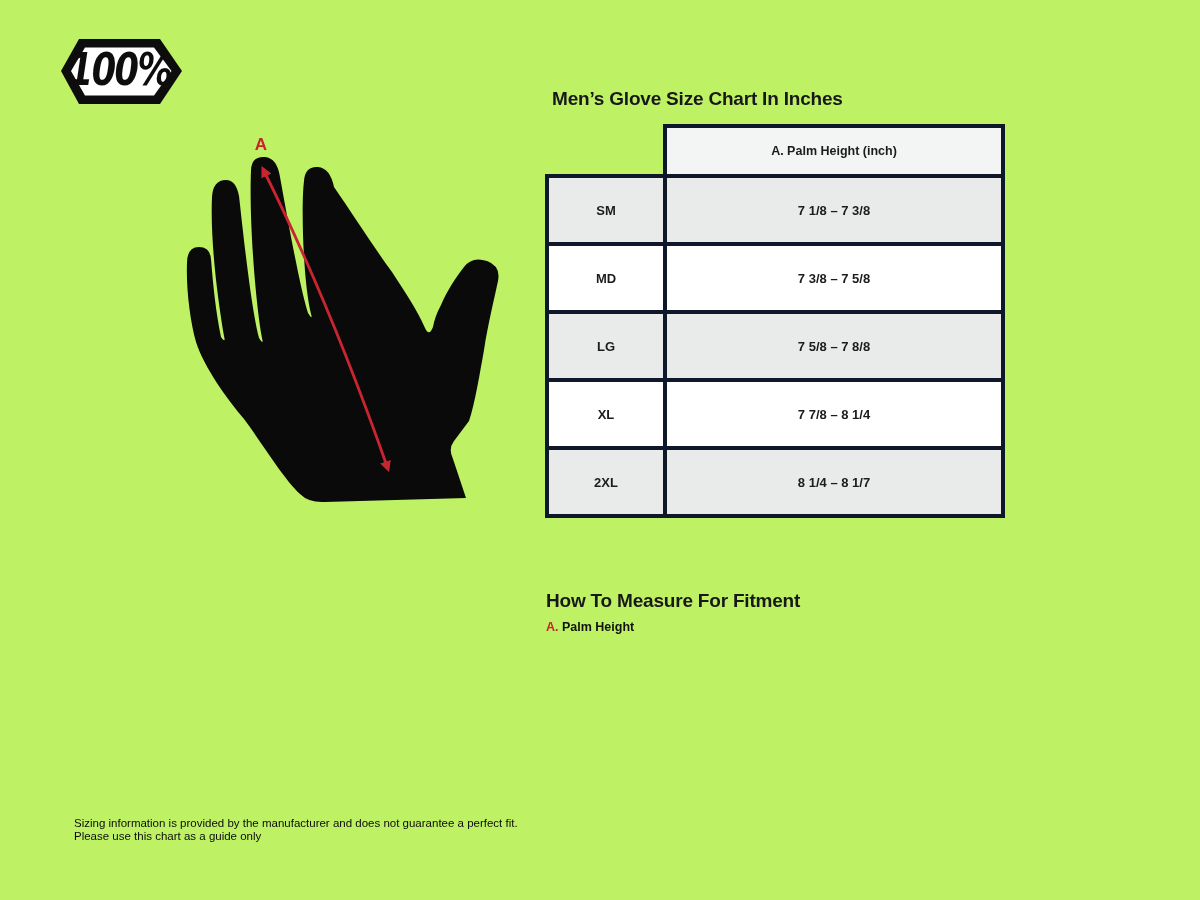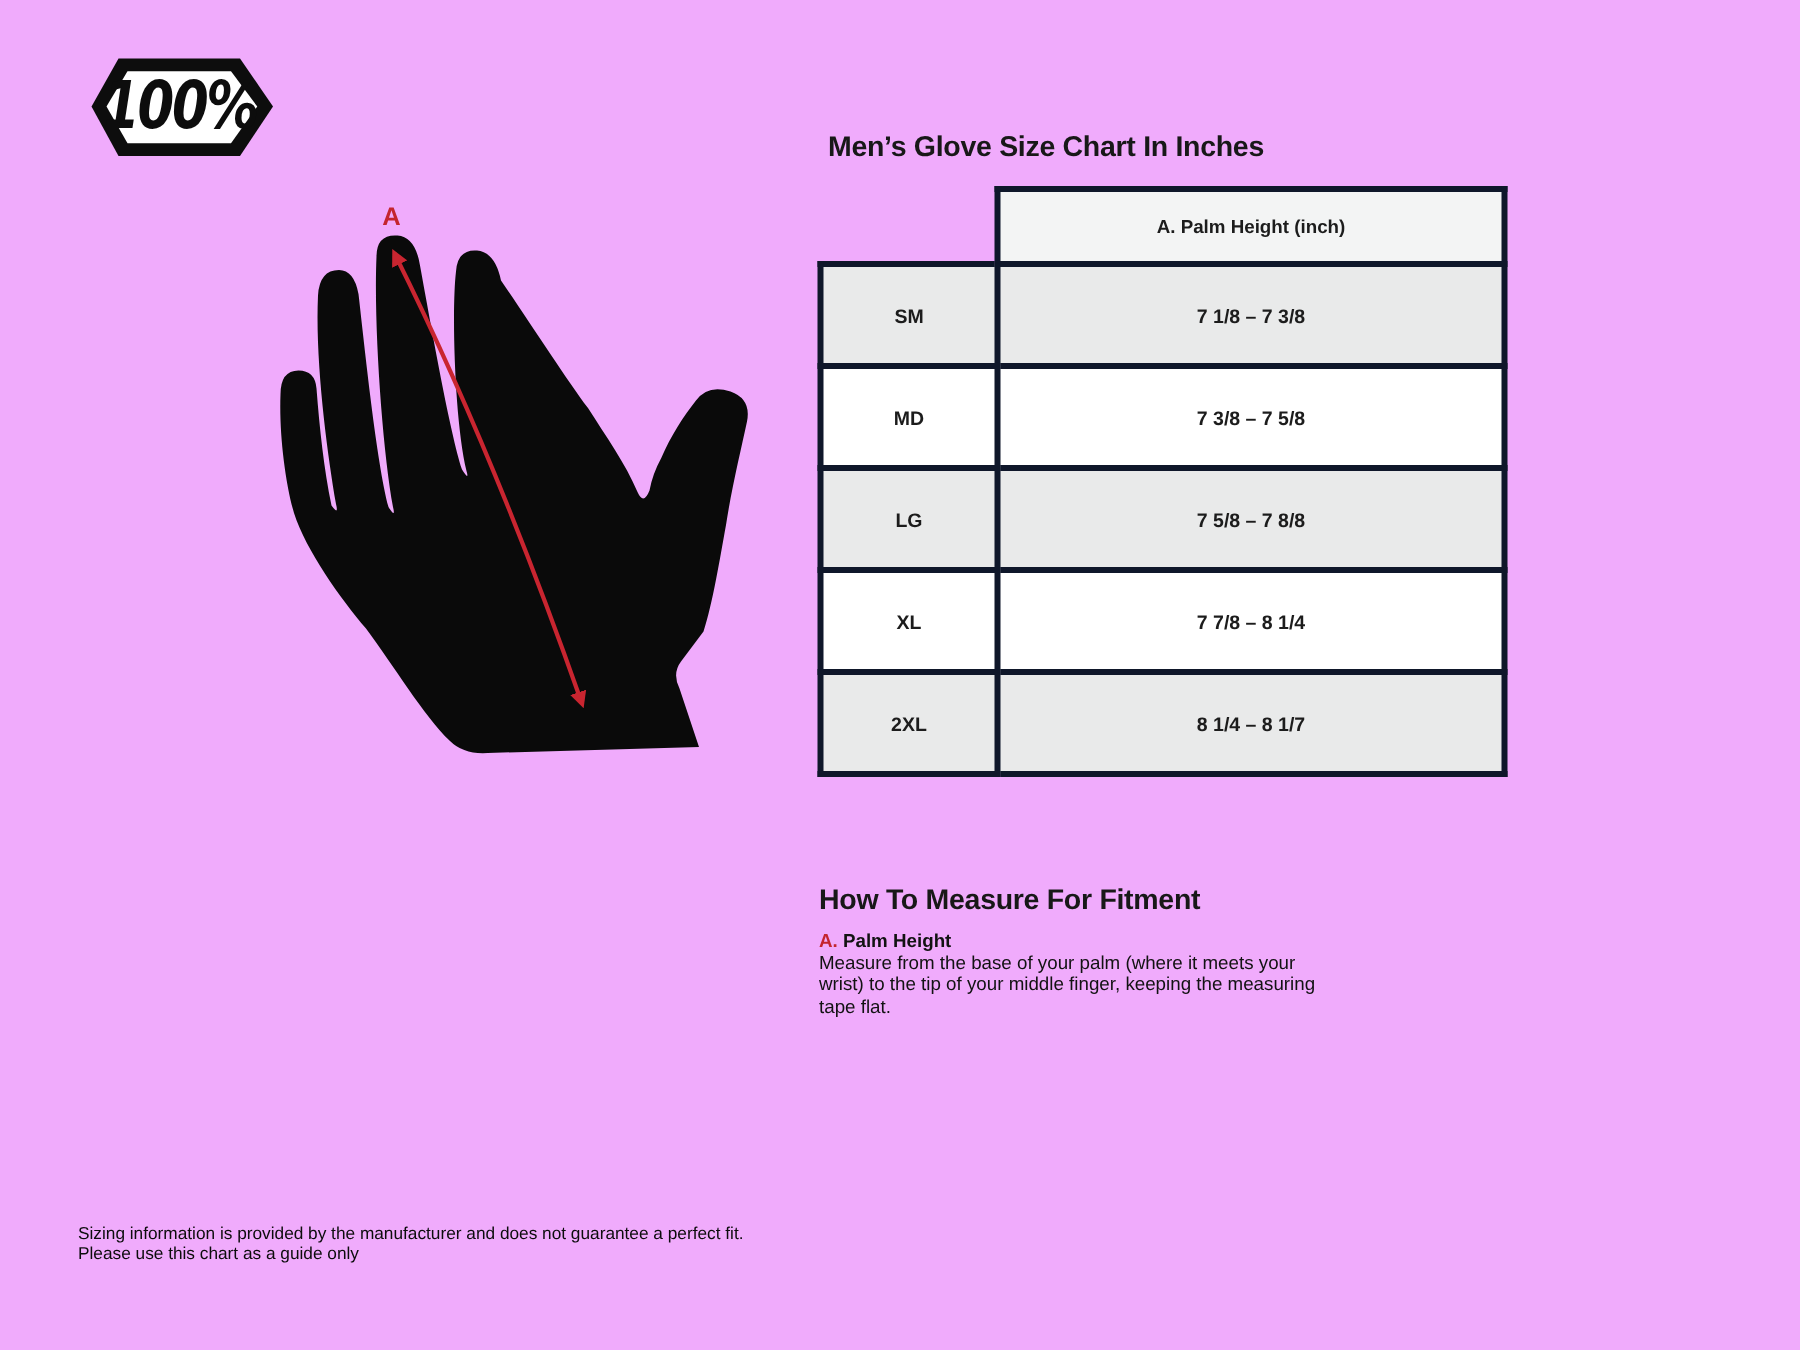--- a/index.html
+++ b/index.html
@@ -1,17 +1,17 @@
 <!DOCTYPE html>
 <html><head>
 <meta charset="utf-8">
 <style>
   html,body{margin:0;padding:0;background:#fff;}
   .canvas{
-    position:relative;width:1200px;height:900px;background:#f0abfc;overflow:hidden;
+    position:relative;width:1200px;height:900px;background:#bef264;overflow:hidden;
     font-family:"Liberation Sans",sans-serif;color:#1a1a1a;
   }
   
   .logo{position:absolute;left:55px;top:33px;}
   
   .glove{position:absolute;left:178px;top:126px;}
   
   .chart-title{
     position:absolute;left:552px;top:88px;margin:0;
     font-size:19px;font-weight:700;letter-spacing:-.2px;color:#181818;
@@ -38,21 +38,21 @@
   .howto h2{
     margin:0 0 8px 0;font-size:19px;font-weight:700;letter-spacing:-.2px;color:#181818;
   }
   .measure-label{font-size:12.5px;font-weight:700;color:#121212;margin-bottom:1px;}
   .measure-label .red{color:#c4252e;}
   .measure-desc{
     margin:0;font-size:12.5px;font-weight:400;line-height:14.3px;color:#121212;white-space:nowrap;
   }
   
   .disclaimer{
-    position:absolute;left:52px;top:817px;
+    position:absolute;left:74px;top:817px;
     font-size:11.5px;font-weight:400;line-height:13px;color:#0c0c0c;white-space:nowrap;
   }
 </style>
 </head>
 <body>
 
 <div class="canvas">
 
   <svg class="logo" width="132" height="76" viewBox="54 32 132 76" aria-hidden="true">
     <polygon points="60,70 78,38 159,38 181,70 159,103 78,103" fill="#0d0d0d"></polygon>
@@ -142,25 +142,20 @@
       </tr>
     </tbody>
   </table>
 
   <section class="howto">
     <h2>How To Measure For Fitment</h2>
     <div class="measure-label">
       <span class="red">A.</span>
       <span>Palm Height</span>
     </div>
-    <p class="measure-desc">
-      <span>Measure from the base of your palm (where it meets your</span><br>
-      <span>wrist) to the tip of your middle finger, keeping the measuring</span><br>
-      <span>tape flat.</span>
-    </p>
   </section>
 
   <footer class="disclaimer">
     <div>Sizing information is provided by the manufacturer and does not guarantee a perfect fit.</div>
     <div>Please use this chart as a guide only</div>
   </footer>
 
 </div>
 
 </body></html>

